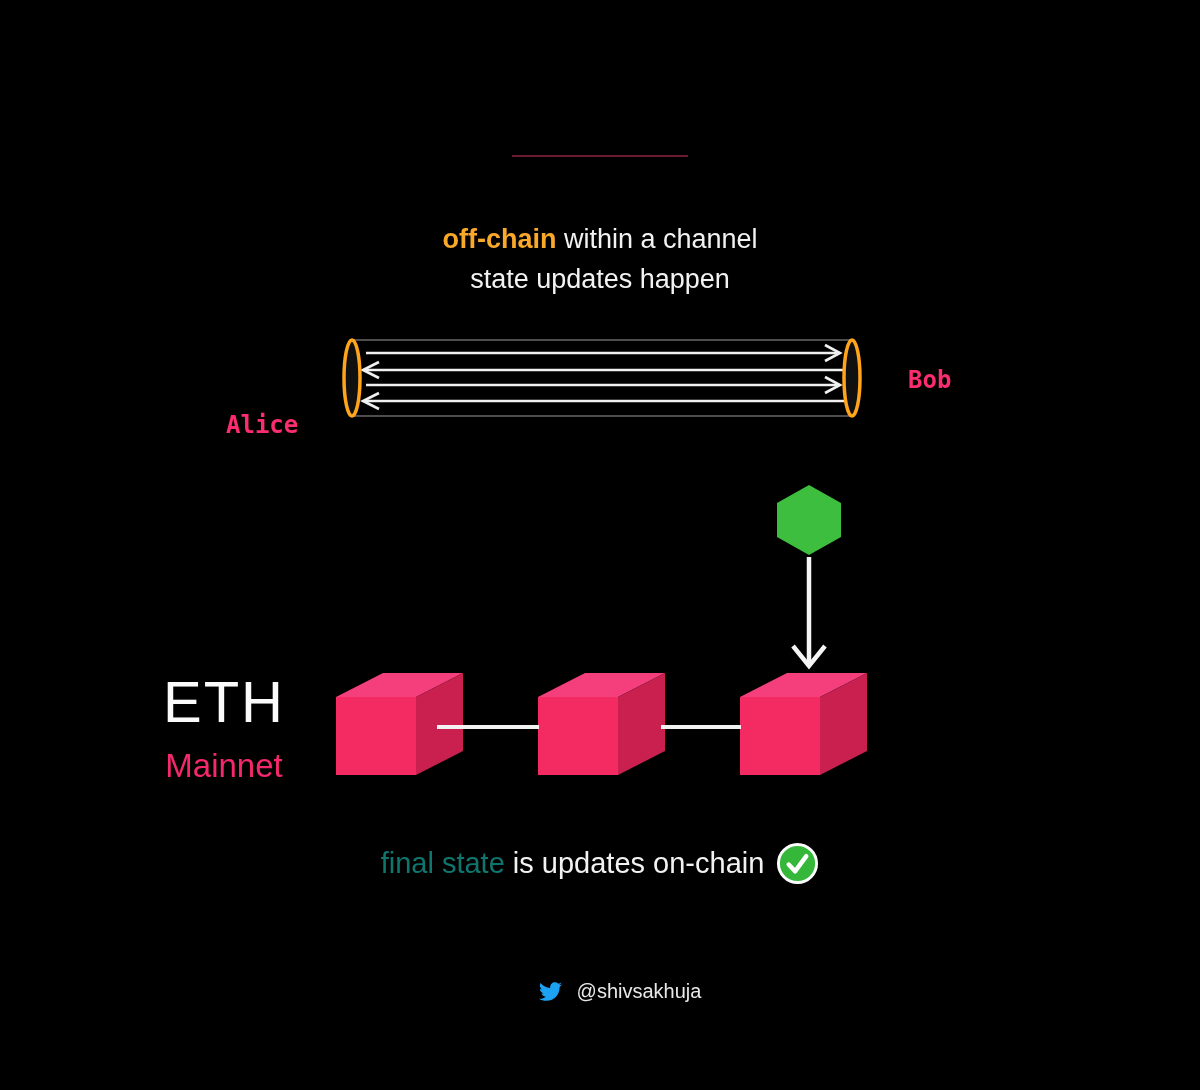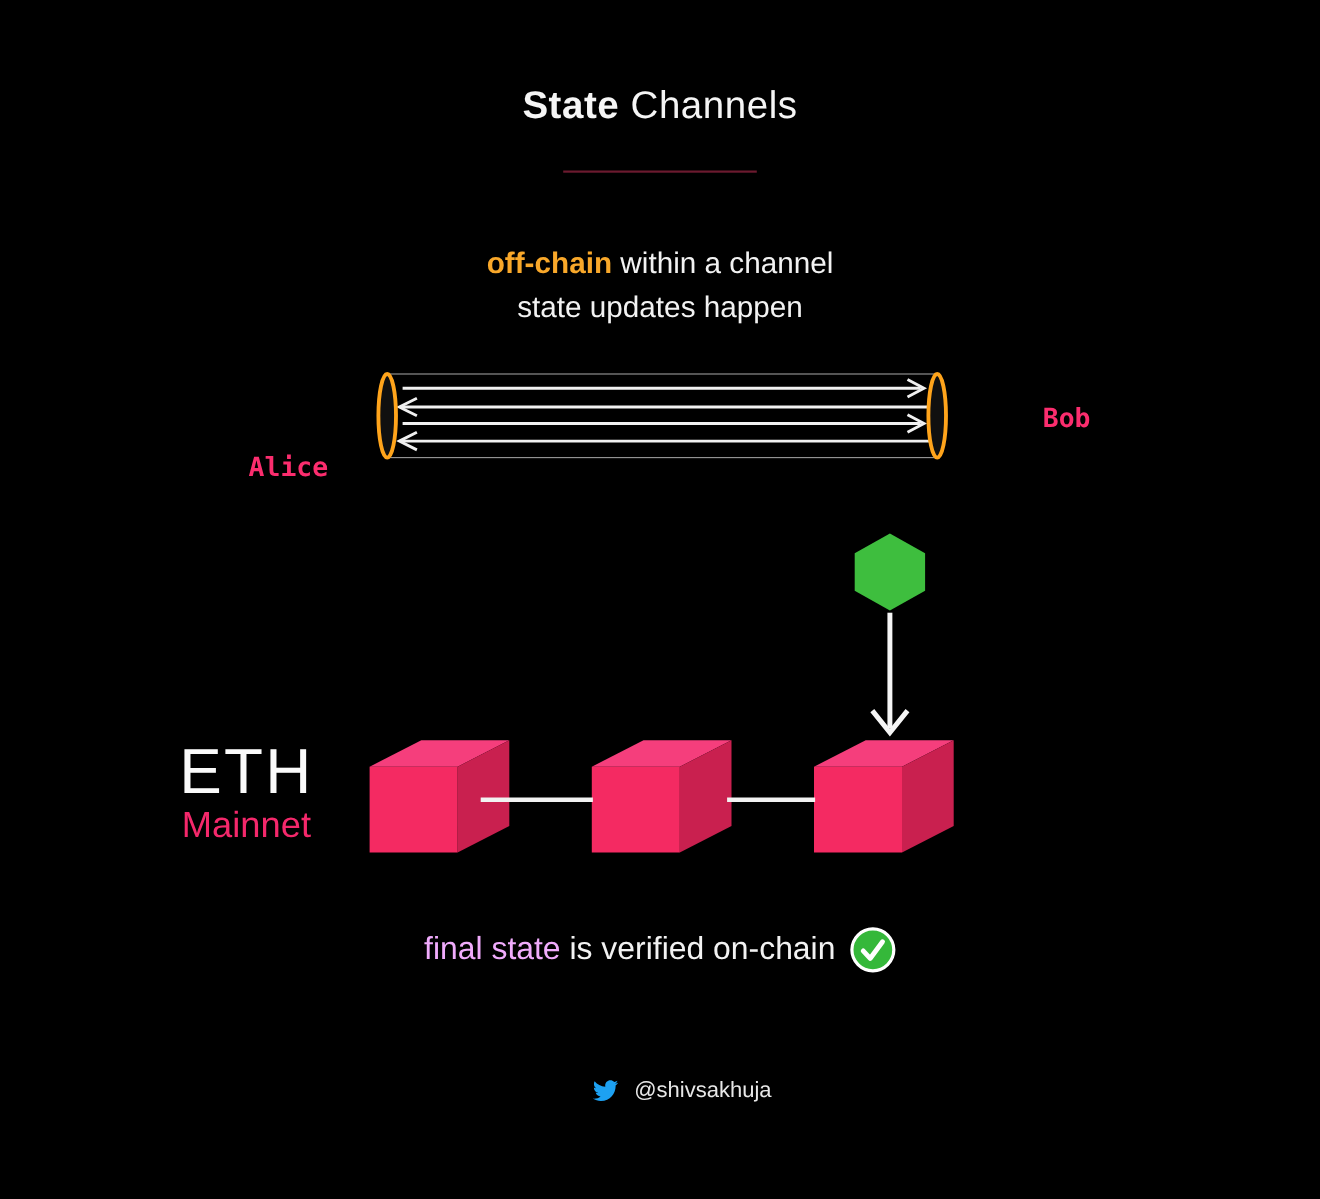--- a/index.html
+++ b/index.html
@@ -40,64 +40,63 @@
   .subtitle .hl { color: #f9a82a; font-weight: 700; }
 
   
   .party {
     position: absolute;
     font-family: "DejaVu Sans Mono", monospace;
     font-weight: 700; font-size: 24px;
     color: #fb2d6e;
   }
   .party-left  { left: 226px; top: 364px; margin-top: 47px; }
-  .party-right { left: 948px; top: 366px; }
+  .party-right { left: 908px; top: 366px; }
 
   
   .eth-block {
     position: absolute; left: 134px; top: 672px; width: 180px;
     text-align: center;
   }
   .eth-name {
     font-size: 58px; line-height: 60px; font-weight: 400;
     color: #fafafa; letter-spacing: 2px;
   }
   .eth-net {
-    margin-top: 0;
+    margin-top: 16px;
     font-size: 33px; line-height: 36px;
     color: #f4286b;
   }
 
   
   .caption {
     position: absolute; left: 0; top: 842px; width: 100%;
     display: flex; justify-content: center; align-items: center;
     gap: 12px;
     font-size: 29px; color: #f2f2f2;
   }
-  .caption .green { color: #f0abfc; }
+  .caption .green { color: #0f766e; }
   .caption .check { display: block; }
 
   
   .footer {
     position: absolute; left: 0; top: 980px; width: 100%;
     display: flex; justify-content: center; align-items: center;
     gap: 13px;
     font-size: 20px; color: #e8e8e8; padding-left: 19px;
   }
   .footer svg { display: block; }
 
   svg.diagram { position: absolute; left: 0; top: 0; }
 </style>
 </head>
 <body>
 
 <div class="canvas">
 
-  <div class="title"><span class="em">State</span> <span>Channels</span></div>
 
   <div class="divider"></div>
 
   <div class="subtitle">
     <div><span class="hl">off-chain</span> <span>within a channel</span></div>
     <div>state updates happen</div>
   </div>
 
   <div class="party party-left">Alice</div>
   <div class="party party-right">Bob</div>
@@ -162,21 +161,21 @@
       <line x1="661" y1="727" x2="741" y2="727" stroke="#f2f2f2" stroke-width="4"></line>
     </g>
   </svg>
 
   <div class="eth-block">
     <div class="eth-name">ETH</div>
     <div class="eth-net">Mainnet</div>
   </div>
 
   <div class="caption">
-    <span><span class="green">final state</span> <span>is verified on-chain</span></span>
+    <span><span class="green">final state</span> <span>is updates on-chain</span></span>
     <svg class="check" width="43" height="43" viewBox="0 0 44 44">
       <circle cx="22" cy="22" r="19.5" fill="#35b83a" stroke="#ffffff" stroke-width="3"></circle>
       <polyline points="13,23 19.5,30 31,14.5" fill="none" stroke="#ffffff" stroke-width="4.5" stroke-linecap="round" stroke-linejoin="round"></polyline>
     </svg>
   </div>
 
   <div class="footer">
     <svg width="27" height="23" viewBox="0 0 24 24" fill="#1da1f2">
       <path d="M23.954 4.569c-.885.389-1.83.654-2.825.775 1.014-.611 1.794-1.574 2.163-2.723-.951.555-2.005.959-3.127 1.184-.896-.959-2.173-1.559-3.591-1.559-2.717 0-4.92 2.203-4.92 4.917 0 .39.045.765.127 1.124-4.09-.205-7.715-2.169-10.141-5.138-.427.722-.666 1.561-.666 2.475 0 1.71.87 3.213 2.188 4.096-.807-.026-1.566-.248-2.228-.616v.061c0 2.385 1.693 4.374 3.946 4.827-.413.111-.849.171-1.296.171-.314 0-.615-.03-.916-.086.631 1.953 2.445 3.377 4.604 3.417-1.68 1.319-3.809 2.105-6.102 2.105-.39 0-.779-.023-1.17-.067 2.189 1.394 4.768 2.209 7.557 2.209 9.054 0 13.999-7.496 13.999-13.986 0-.209 0-.42-.015-.63.961-.689 1.8-1.56 2.46-2.548l-.047-.02z"></path>
     </svg>

